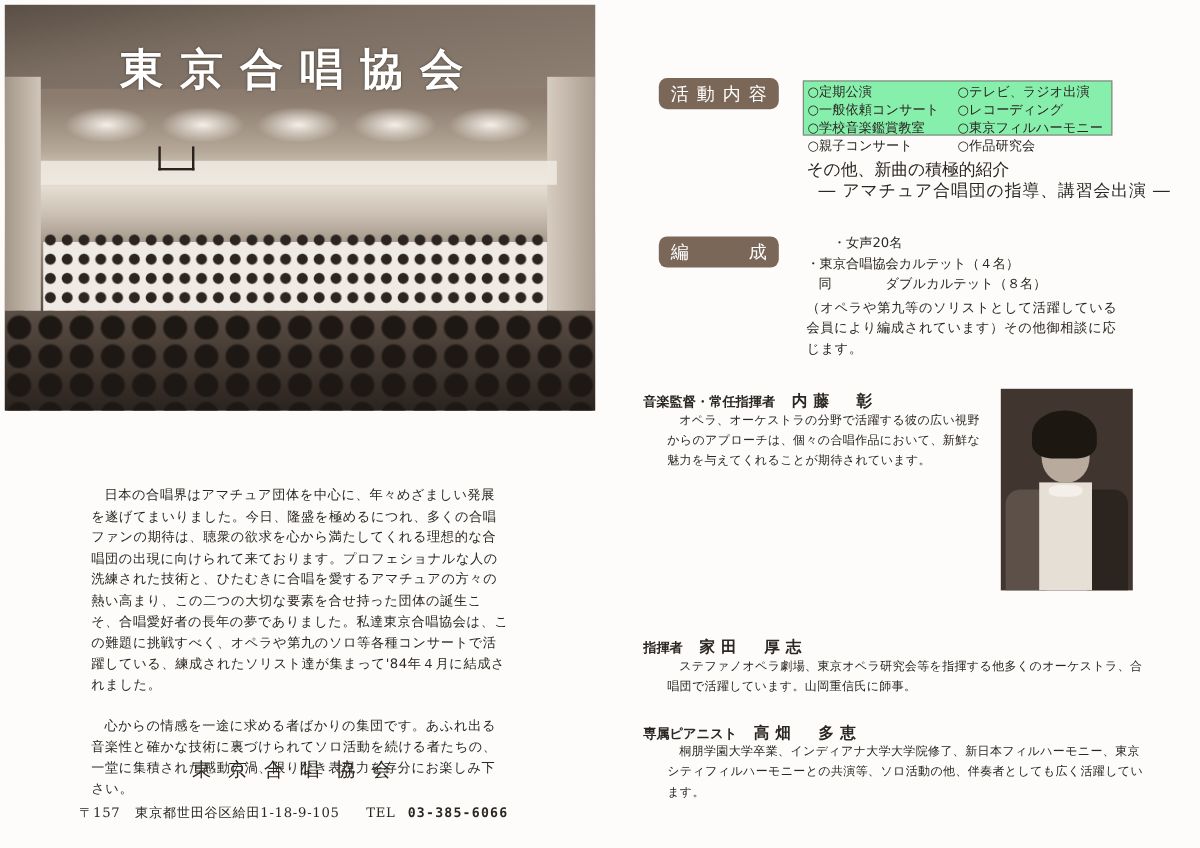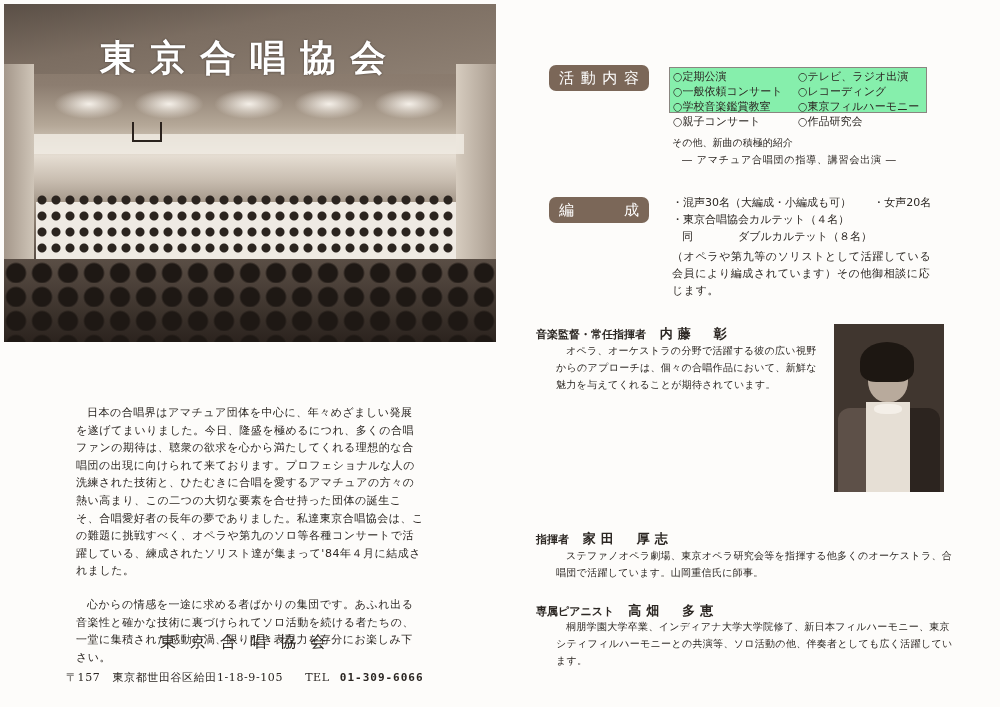--- a/index.html
+++ b/index.html
@@ -67,21 +67,21 @@
   }
   .activities-label { left:549px; top:65px; letter-spacing:0; }
   .formation-label { left:549px; top:197px; }
 
   .activity-box {
     left:669px; top:67px; width:258px; height:46px;
     background:#86efac; border:1px solid #8a8580;
     font-size:11px; line-height:15px; color:#2b2622;
     display:grid; grid-template-columns:125px 130px; padding:1px 3px; box-sizing:border-box;
   }
-  .activity-extra { left:672px; top:134px; font-size:10px; line-height:17px; color:#2b2622; }
+  .activity-extra { left:672px; top:134px; font-size:14px; line-height:17px; color:#2b2622; }
   .activity-extra .sub { padding-left:10px; letter-spacing:.8px; }
 
   .formation { left:672px; top:194px; width:270px; font-size:11px; line-height:17px; color:#2b2622; }
   .formation .row { display:flex; }
   .formation .note { margin-top:3px; letter-spacing:.6px; line-height:17px; }
   .same { display:inline-block; width:56px; padding-left:10px; }
 
   
   .person-head { font-size:11px; font-weight:bold; color:#2b2622; }
   .person-head .name { font-size:13px; letter-spacing:5px; margin-left:10px; }
@@ -127,21 +127,21 @@
 <div class="abs intro">
   <p>日本の合唱界はアマチュア団体を中心に、年々めざましい発展を遂げてまいりました。今日、隆盛を極めるにつれ、多くの合唱ファンの期待は、聴衆の欲求を心から満たしてくれる理想的な合唱団の出現に向けられて来ております。プロフェショナルな人の洗練された技術と、ひたむきに合唱を愛するアマチュアの方々の熱い高まり、この二つの大切な要素を合せ持った団体の誕生こそ、合唱愛好者の長年の夢でありました。私達東京合唱協会は、この難題に挑戦すべく、オペラや第九のソロ等各種コンサートで活躍している、練成されたソリスト達が集まって'84年４月に結成されました。</p>
   <p>心からの情感を一途に求める者ばかりの集団です。あふれ出る音楽性と確かな技術に裏づけられてソロ活動を続ける者たちの、一堂に集積された感動の渦、限りなき表現力を存分にお楽しみ下さい。</p>
 </div>
 
 <div class="abs org-name">東京合唱協会</div>
 <div class="abs address">
   <span>〒157</span>
   <span style="margin-left:8px">東京都世田谷区給田1-18-9-105</span>
   <span class="tel">TEL</span>
-  <span class="tel-num" style="margin-left:6px">01-309-6066</span>
+  <span class="tel-num" style="margin-left:6px">03-385-6066</span>
 </div>
 
 <div class="abs label-pill activities-label">
   <span>活</span>
   <span>動</span>
   <span>内</span>
   <span>容</span>
 </div>
 <div class="abs activity-box">
   <span>○定期公演</span>
@@ -157,21 +157,20 @@
   <div>その他、新曲の積極的紹介</div>
   <div class="sub">― アマチュア合唱団の指導、講習会出演 ―</div>
 </div>
 
 <div class="abs label-pill formation-label">
   <span>編</span>
   <span>成</span>
 </div>
 <div class="abs formation">
   <div class="row">
-    <span>・混声30名（大編成・小編成も可）</span>
     <span style="margin-left:22px">・女声20名</span>
   </div>
   <div>・東京合唱協会カルテット（４名）</div>
   <div>
     <span class="same">同</span><span>ダブルカルテット（８名）</span>
   </div>
   <div class="note">（オペラや第九等のソリストとして活躍している会員により編成されています）その他御相談に応じます。</div>
 </div>
 
 <div class="abs person-head naito-head">

